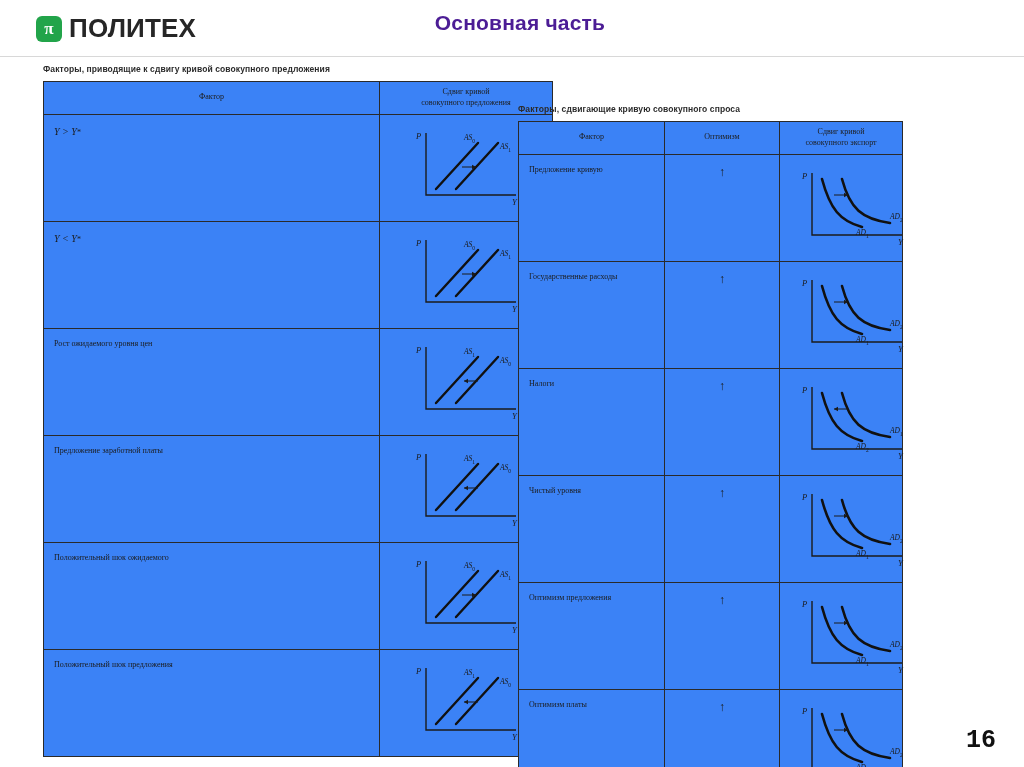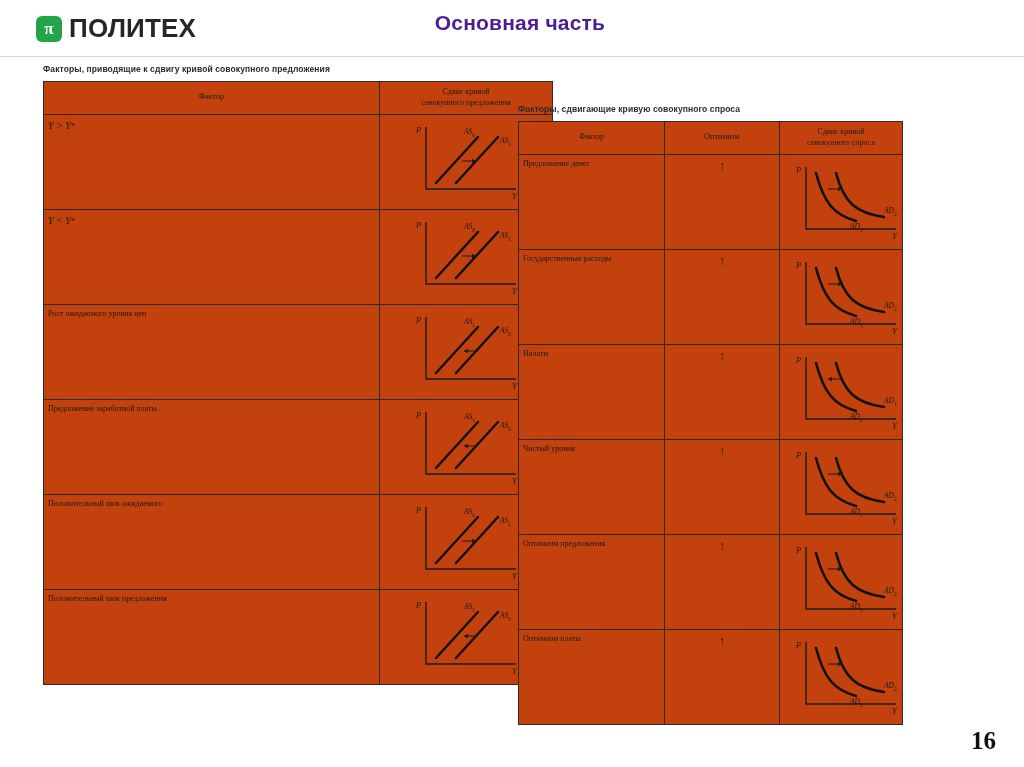--- a/index.html
+++ b/index.html
@@ -52,25 +52,25 @@
     font-size: 8.5px; font-weight: 700; color: #2b2b2b;
     margin-bottom: 7px; letter-spacing: .1px;
     white-space: nowrap;
   }
 
   table.fact-table {
     width: 100%;
     border-collapse: collapse;
     table-layout: fixed;
     border: 1.3px solid #1e1e1e;
-    background: #c2410c;
+    background: #3b82f6;
   }
   table.fact-table th, table.fact-table td {
     border: 1px solid #2a2a2a;
-    padding: 4px;
+    padding: 10px;
     vertical-align: top;
   }
   table.fact-table thead th {
     text-align: center;
     font-weight: 400;
     font-size: 8px;
     font-family: "Liberation Serif", serif;
     color: #1d1d1d;
     padding: 5px 2px 5px 2px;
     line-height: 1.35;
@@ -99,21 +99,21 @@
 
   
   #panel-left  tbody tr { height: 95px; }
   #panel-right tbody tr { height: 95px; }
 
   svg { display: block; margin: 0 auto; }
 
   
   #page-number {
     position: absolute; right: 28px; bottom: 12px;
-    font-family: Liberation Serif, serif;
+    font-family: Liberation Mono, monospace;
     font-size: 25px; font-weight: 700; color: #111;
   }
 </style>
 </head>
 <body>
 
 <div id="header">
   <div id="brand">
     <span class="logo-mark">π</span>
     <span class="logo-word">ПОЛИТЕХ</span>
@@ -245,27 +245,27 @@
         <col style="width:38%">
         <col style="width:30%">
         <col style="width:32%">
       </colgroup>
     <thead>
       <tr>
         <th>Фактор</th>
         <th>Оптимизм</th>
         <th>
           <span>Сдвиг кривой</span><br>
-          <span>совокупного  спроса</span>
+          <span>совокупного  экспорт</span>
         </th>
       </tr>
     </thead>
     <tbody id="right-body">
         <tr>
-          <td class="cell-factor"><span>Предложение денег</span></td>
+          <td class="cell-factor"><span>Предложение кривую</span></td>
           <td class="cell-change"><span>↑</span></td>
           <td class="cell-chart">
             <svg width="124" height="86" viewBox="0 0 124 86">
               <path d="M 22 8 L 22 70 L 112 70" fill="none" stroke="#1b1b1b" stroke-width="1.4"></path>
               <text x="12" y="14" font-size="8.5" font-style="italic" font-family="Liberation Serif, serif" fill="#1b1b1b">P</text>
               <text x="108" y="80" font-size="8.5" font-style="italic" font-family="Liberation Serif, serif" fill="#1b1b1b">Y</text>
               <path d="M 32 14 C 40 44, 50 56, 72 62" fill="none" stroke="#111" stroke-width="2.6" stroke-linecap="round"></path>
               <path d="M 52 14 C 60 44, 72 54, 100 58" fill="none" stroke="#111" stroke-width="2.6" stroke-linecap="round"></path>
               <text x="66" y="70" font-size="7.5" font-style="italic" font-family="Liberation Serif, serif" fill="#1b1b1b">AD<tspan dy="2.5" font-size="5.5" font-style="normal">1</tspan></text>
               <text x="100" y="54" font-size="7.5" font-style="italic" font-family="Liberation Serif, serif" fill="#1b1b1b">AD<tspan dy="2.5" font-size="5.5" font-style="normal">2</tspan></text>

